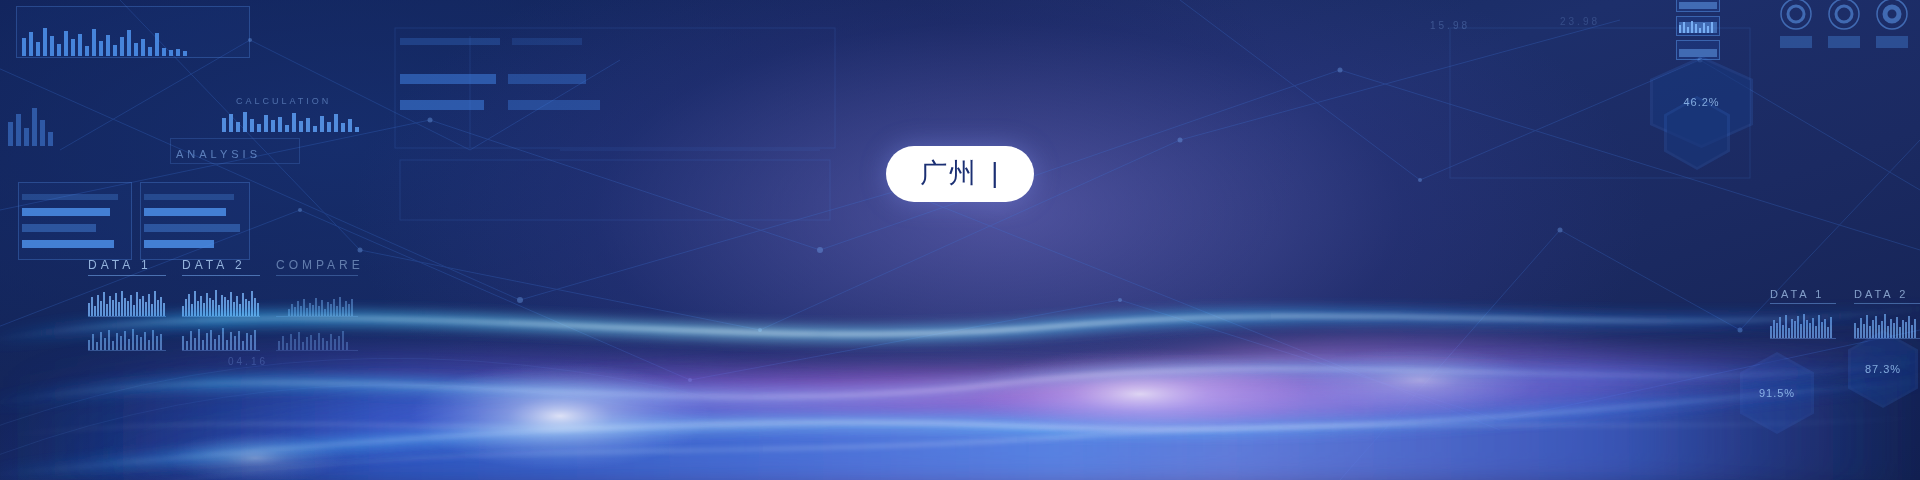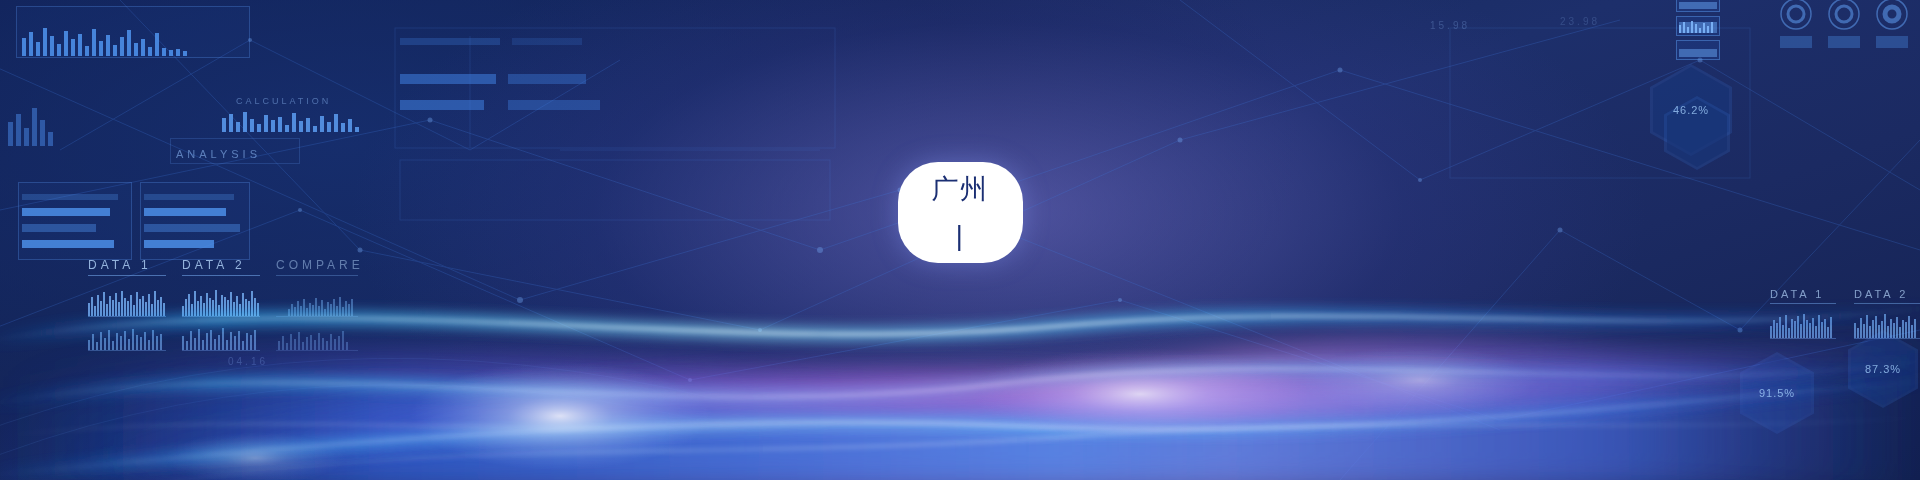--- a/index.html
+++ b/index.html
@@ -97,31 +97,31 @@
     font-weight:700;
     letter-spacing:4px;
     line-height:1;
     white-space:nowrap;
     text-shadow:
       0 0 24px rgba(170,175,255,0.55),
       0 0 60px rgba(120,120,230,0.45),
       0 2px 3px rgba(20,20,60,0.35);
   }
   .pill {
-    margin-top:58px;
+    margin-top:42px;
     background:#ffffff;
     color:#1b2f73;
     border-radius:40px;
     padding:9px 34px 11px;
     font-size:27px;
     font-weight:400;
     letter-spacing:1.5px;
     white-space:nowrap;
     box-shadow:0 0 26px rgba(140,160,255,0.35);
-    display:flex; align-items:center; gap:14px;flex-direction:column;
+    display:flex; align-items:center; gap:14px;
   }
   .pill .sep { color:#1b2f73; font-weight:300; }
 </style>
 </head>
 <body>
 
 <div class="banner">
 
   <div class="layer">
 
@@ -310,21 +310,21 @@
           <circle cx="120" cy="20" r="7" stroke-width="5"></circle>
       </g>
       <g fill="#4f94ef" opacity="0.6">
         <rect x="8" y="42" width="32" height="12"></rect>
         <rect x="56" y="42" width="32" height="12"></rect>
         <rect x="104" y="42" width="32" height="12"></rect>
       </g>
     </svg>
 
     
-    <div class="hexwrap" style="left:1650px; top:64px; width:82px; height:92px;">
+    <div class="hexwrap" style="left:1650px; top:56px; width:103px; height:92px;">
       <div class="hex" style="inset:0;"></div>
       <div class="hexval">46.2%</div>
     </div>
     <div class="hexwrap" style="left:1664px; top:96px; width:66px; height:74px;">
       <div class="hex" style="inset:0;"></div>
     </div>
     <div class="hexwrap" style="left:1848px; top:330px; width:70px; height:78px;">
       <div class="hex" style="inset:0;"></div>
       <div class="hexval">87.3%</div>
     </div>

